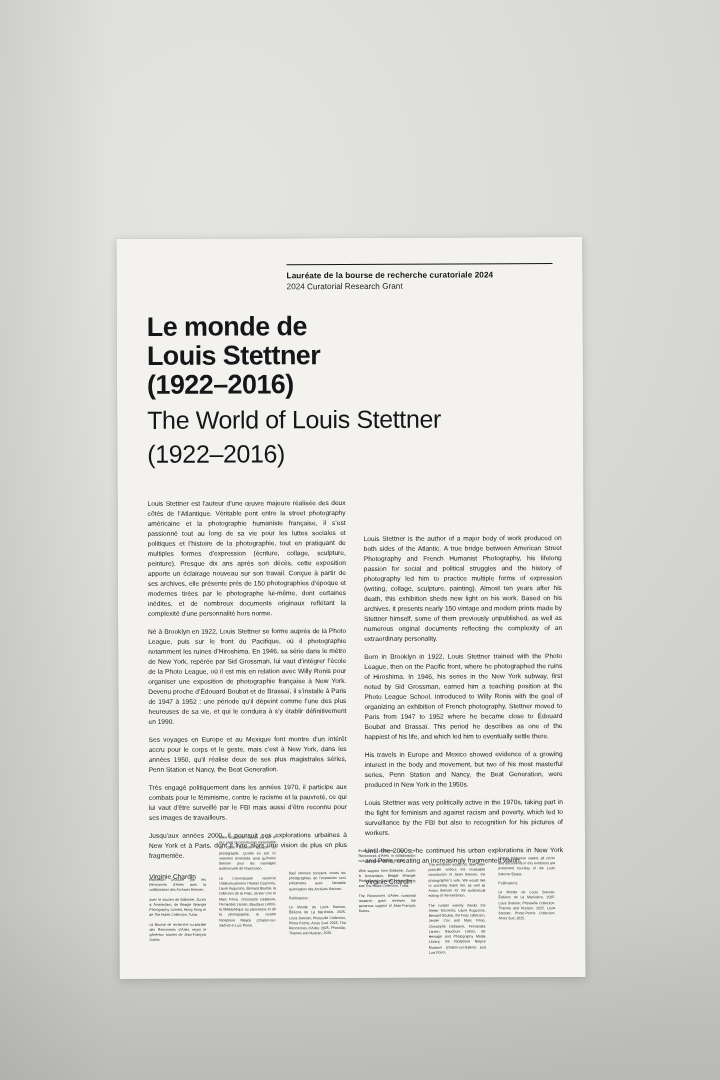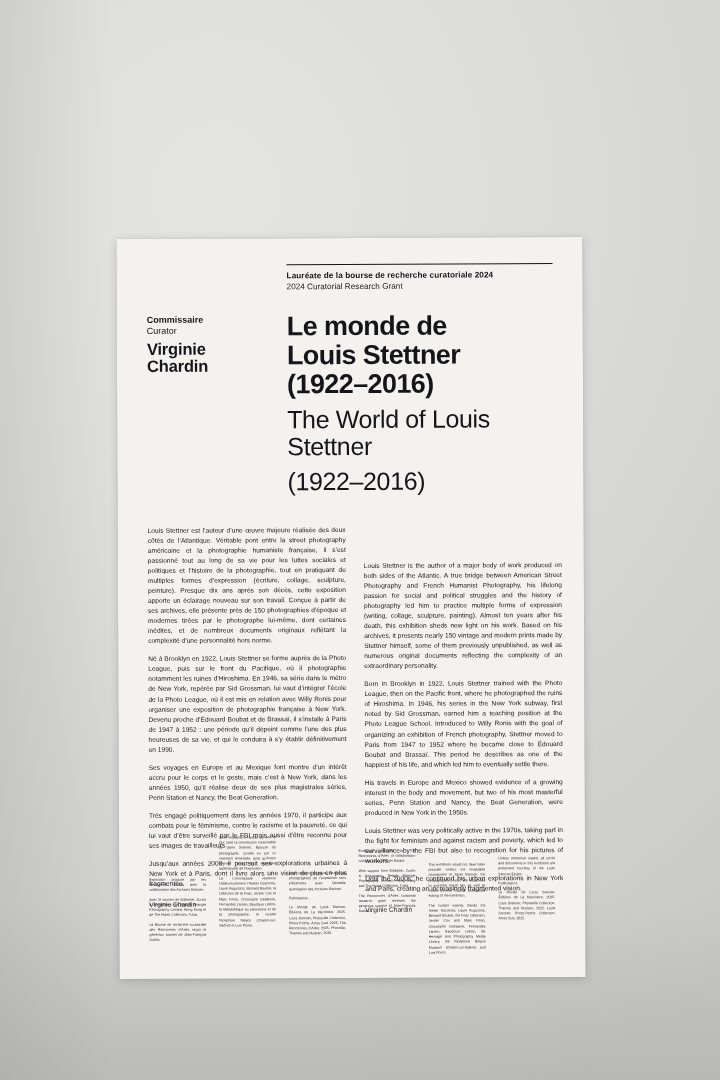--- a/index.html
+++ b/index.html
@@ -175,26 +175,20 @@
 
   <div class="poster">
     <div class="poster-inner">
 
       <div class="grant">
         <div class="fr">Lauréate de la bourse de recherche curatoriale 2024</div>
         <div class="en">2024 Curatorial Research Grant</div>
       </div>
 
       <div class="title-wrap">
-        <div class="curator">
-          <div class="lbl-fr">Commissaire</div>
-          <div class="lbl-en">Curator</div>
-          <div class="name">Virginie</div>
-          <div class="name">Chardin</div>
-        </div>
         <div class="titles">
           <div class="title-fr">Le monde de</div>
           <div class="title-fr">Louis Stettner</div>
           <div class="title-fr">(1922–2016)</div>
           <div class="title-en">The World of Louis Stettner</div>
           <div class="title-en">(1922–2016)</div>
         </div>
       </div>
 
       <div class="body-wrap">

